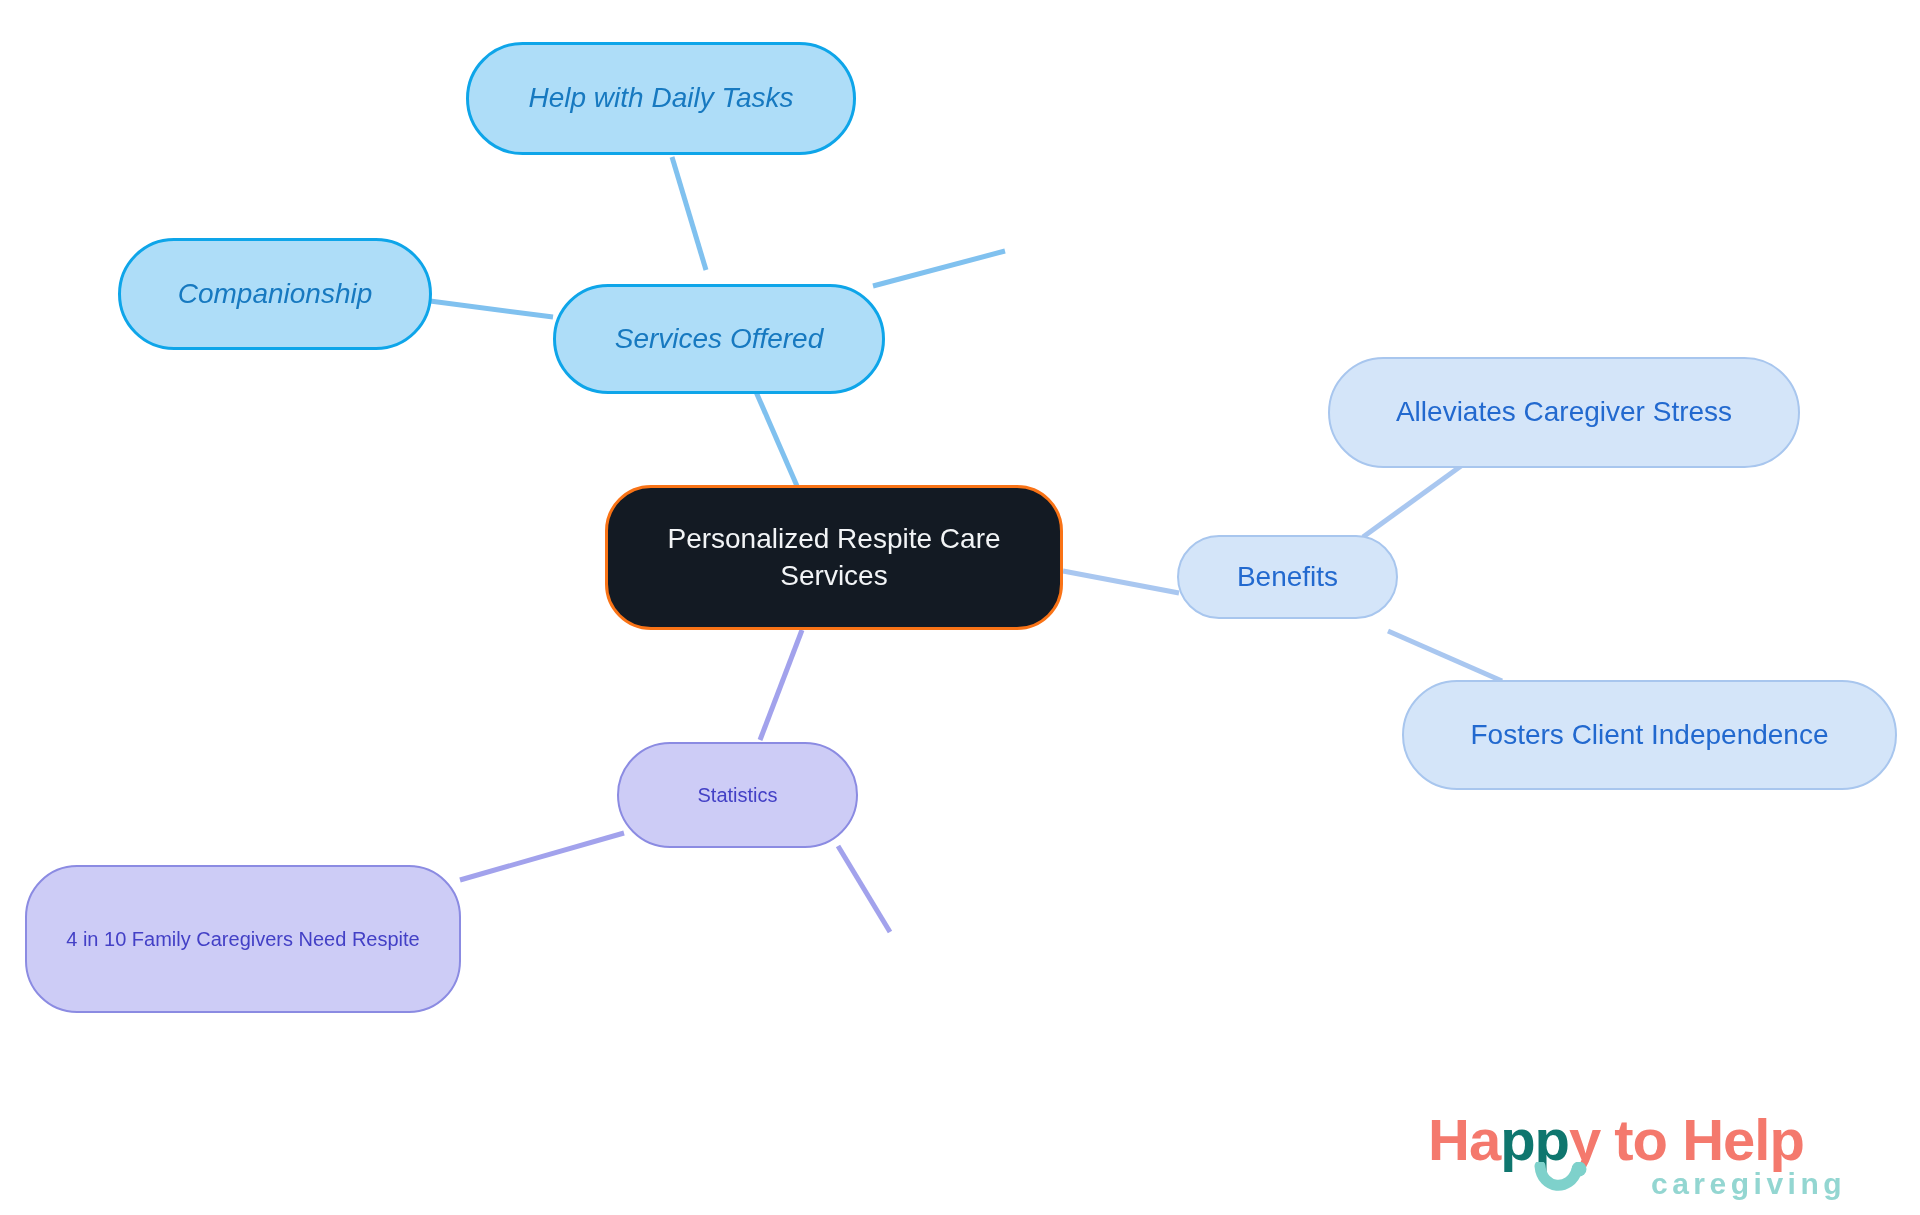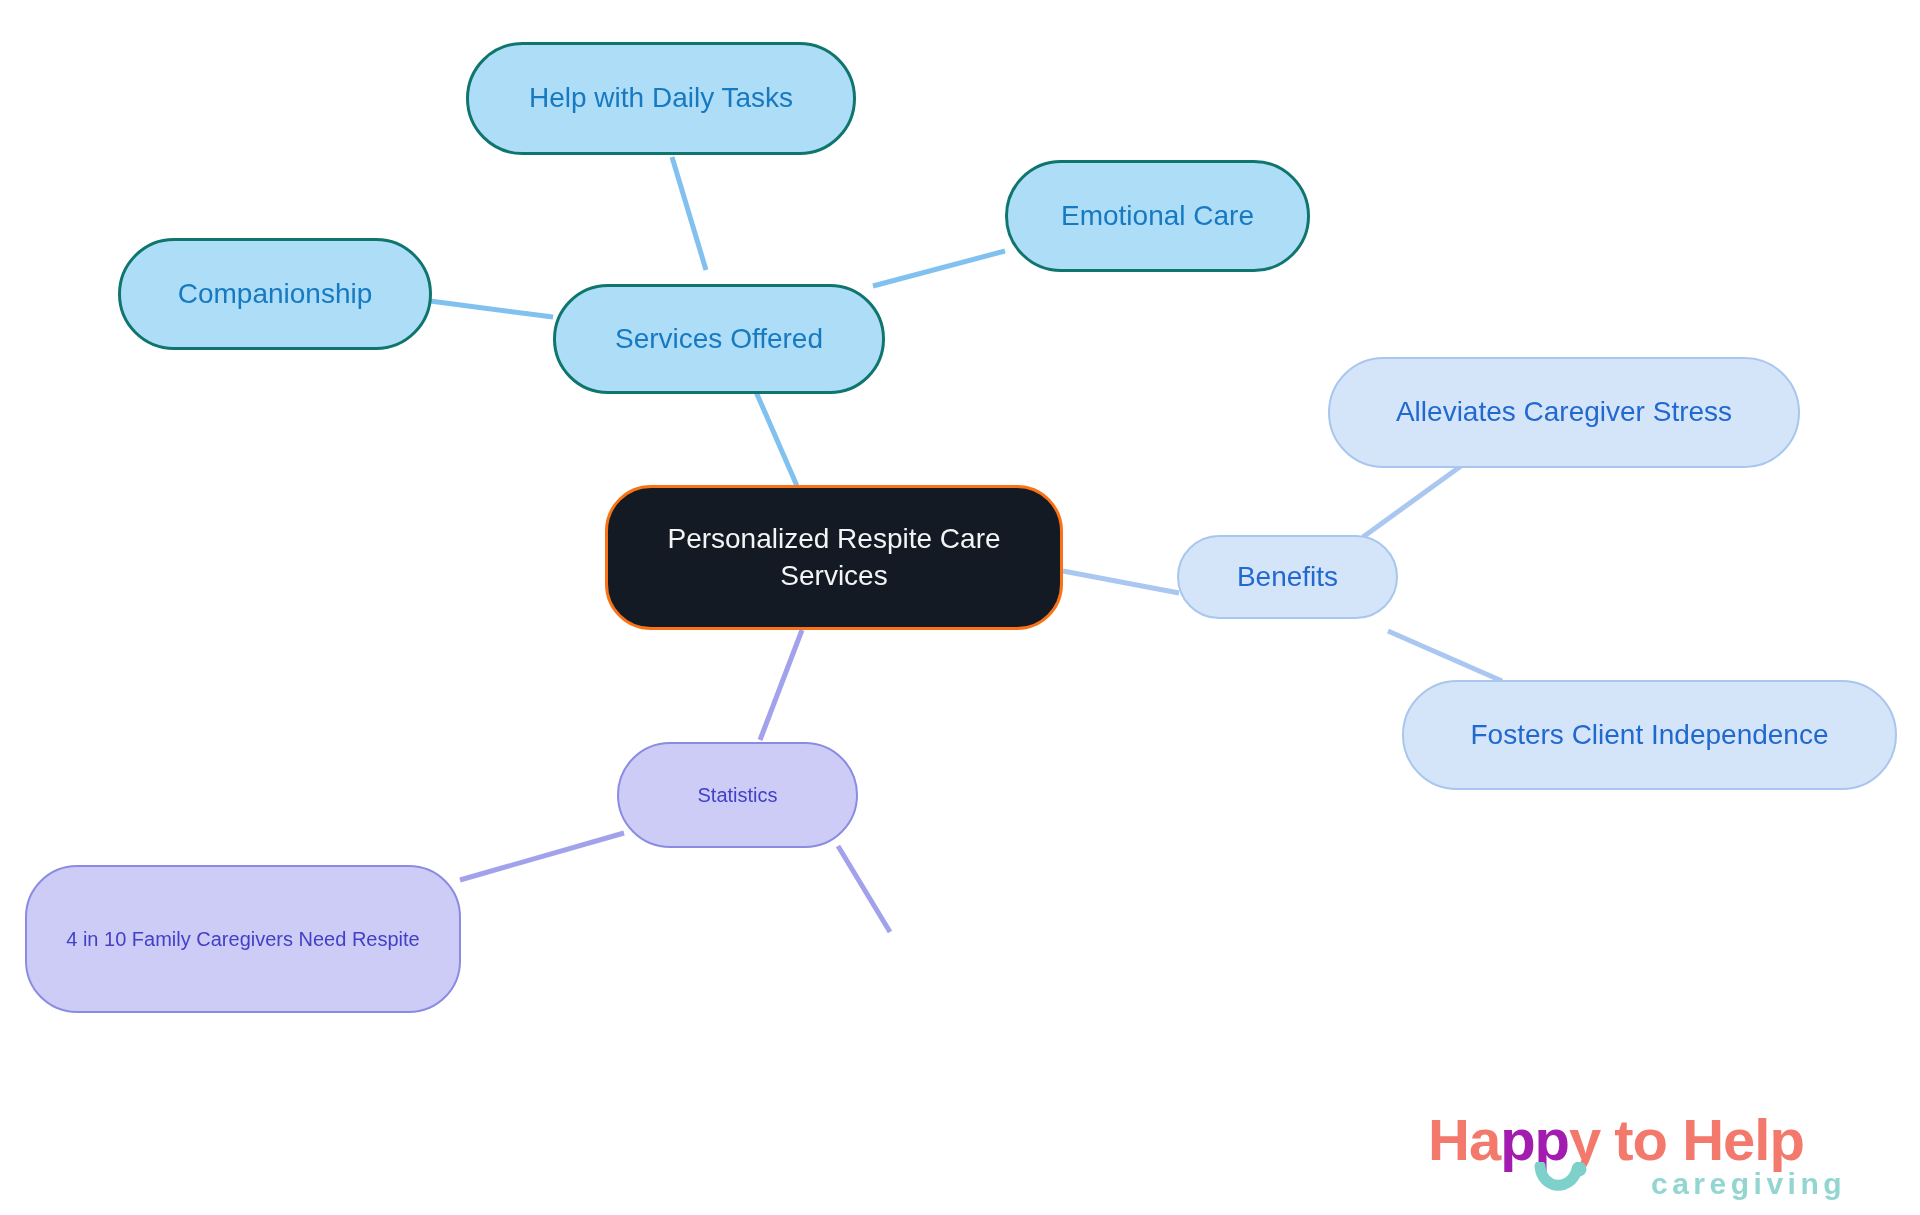--- a/index.html
+++ b/index.html
@@ -6,34 +6,34 @@
   body{font-family:"Liberation Sans","DejaVu Sans",sans-serif;}
   #canvas{position:relative;width:1920px;height:1215px;background:#ffffff;overflow:hidden;}
   #edges{position:absolute;left:0;top:0;z-index:1;}
   .node{position:absolute;z-index:2;display:flex;align-items:center;justify-content:center;
         text-align:center;box-sizing:border-box;line-height:1.3;}
   .node .lbl{display:block;padding:0 24px;}
   
   .node.root{background:#131a23;border:3px solid #f97316;border-radius:46px;
              color:#f2f4f6;font-size:28px;font-weight:400;}
   
-  .node.sky{background:#aeddf8;border:3px solid #0f766e;border-radius:58px;
-            color:#1779c0;font-size:28px;font-weight:500;}
+  .node.sky{background:#aeddf8;border:3px solid #0ea5e9;border-radius:58px;
+            color:#1779c0;font-size:28px;font-weight:500;font-style:italic;}
   
   .node.light{background:#d4e5f9;border:2.5px solid #a8c6ee;border-radius:58px;
               color:#2269cf;font-size:28px;font-weight:500;}
   
   .node.lav{background:#cdccf6;border:2.5px solid #8b8be2;border-radius:56px;
             color:#4340c6;font-size:20px;font-weight:500;}
   .node.r52{border-radius:52px;}
   
   #logo{position:absolute;z-index:3;}
   #logo-wordmark{position:absolute;left:1428px;top:1106px;font-size:58px;font-weight:800;
                  letter-spacing:-1px;color:#f4796d;white-space:nowrap;}
-  #logo-wordmark .teal{color:#a21caf;}
+  #logo-wordmark .teal{color:#0f766e;}
   #logo-wordmark .gap{margin-left:14px;}
   #logo-smile{position:absolute;left:1534px;top:1162px;}
   #logo-subtitle{position:absolute;left:1643px;top:1167px;font-size:30px;font-weight:700;
                  letter-spacing:4.5px;color:#93d6d1;white-space:nowrap;margin-left:8px;}
 </style>
 </head>
 <body>
 
 <div id="canvas">
 
@@ -56,23 +56,20 @@
   <div class="node root" style="left:605px;top:485px;width:458px;height:145px;">
     <span class="lbl">Personalized Respite Care Services</span>
   </div>
 
   <div class="node sky" style="left:553px;top:284px;width:332px;height:110px;">
     <span class="lbl">Services Offered</span>
   </div>
   <div class="node sky" style="left:466px;top:42px;width:390px;height:113px;">
     <span class="lbl">Help with Daily Tasks</span>
   </div>
-  <div class="node sky" style="left:1005px;top:160px;width:305px;height:112px;">
-    <span class="lbl">Emotional Care</span>
-  </div>
   <div class="node sky" style="left:118px;top:238px;width:314px;height:112px;">
     <span class="lbl">Companionship</span>
   </div>
 
   <div class="node light" style="left:1177px;top:535px;width:221px;height:84px;">
     <span class="lbl">Benefits</span>
   </div>
   <div class="node light" style="left:1328px;top:357px;width:472px;height:111px;">
     <span class="lbl">Alleviates Caregiver Stress</span>
   </div>

